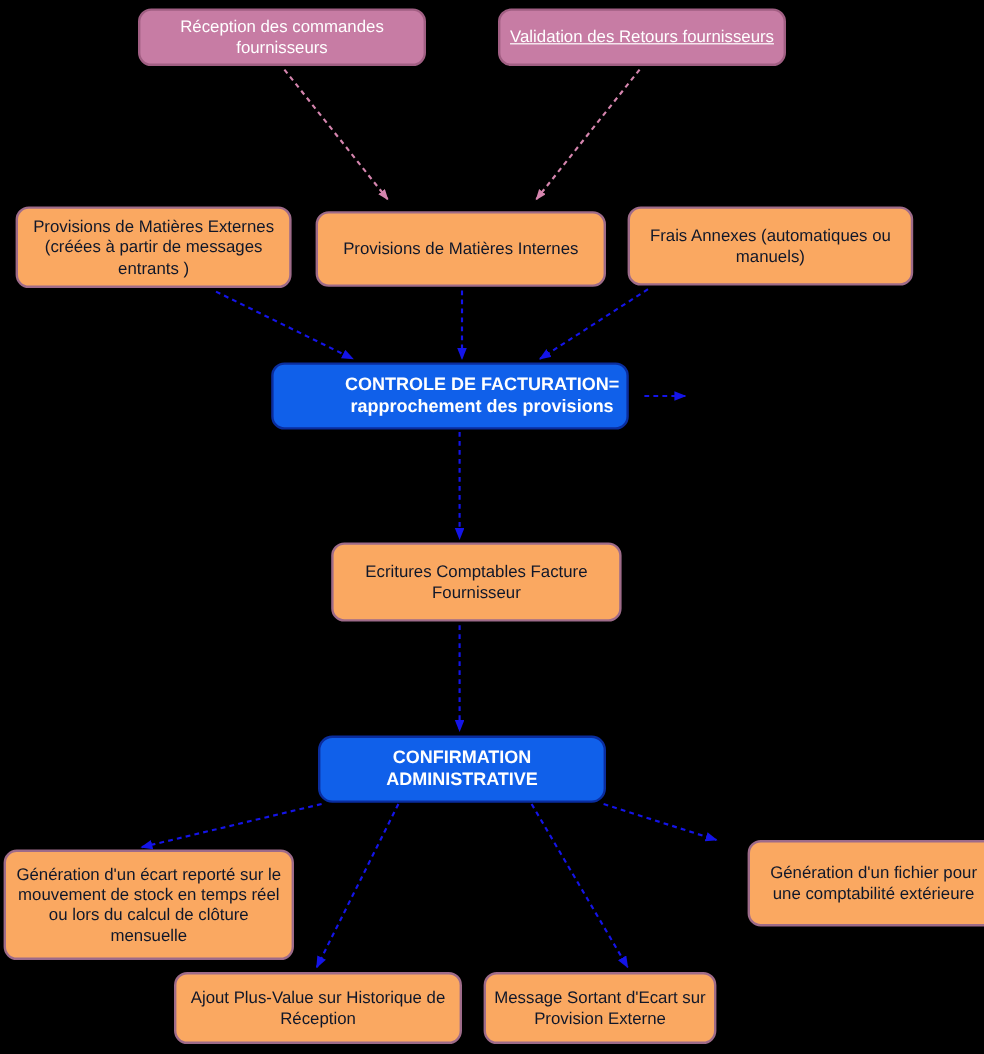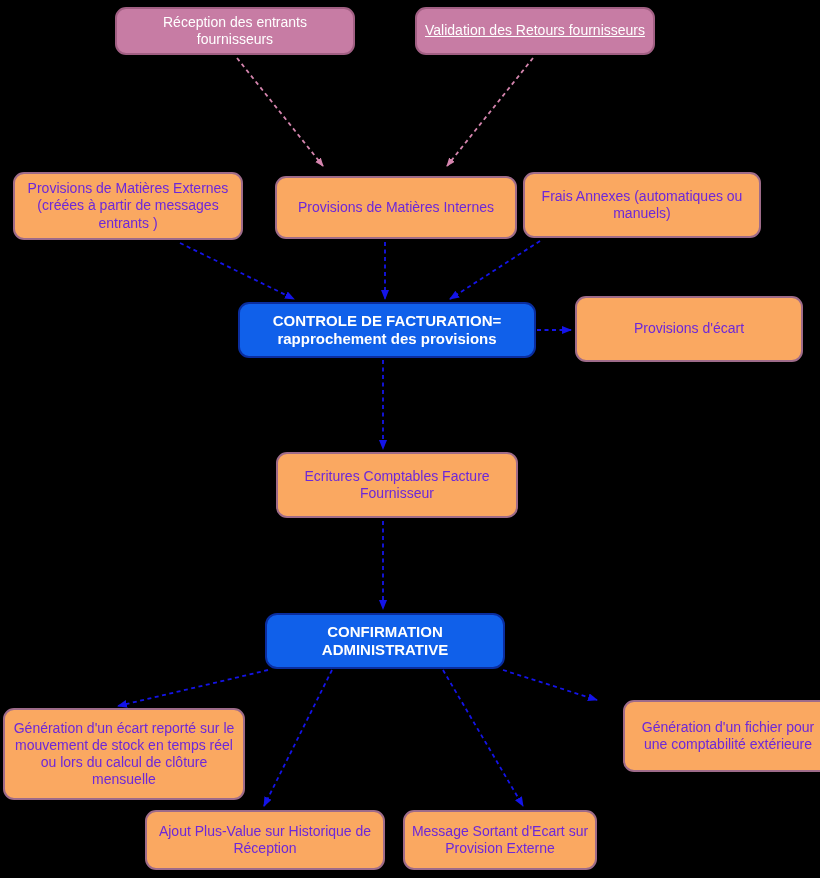--- a/index.html
+++ b/index.html
@@ -16,21 +16,21 @@
     box-sizing:border-box;
     display:flex;align-items:center;justify-content:center;
     text-align:center;
     border-radius:11px;
     padding:3px 6px;
     line-height:1.22;
   }
   .node.orange{
     background:#faa861;
     border:2px solid #9e6b89;
-    color:#6d28d9;
+    color:#0f172a;
     font-size:14px;
   }
   .node.pink{
     background:#c77ca4;
     border:2px solid #a15f83;
     color:#ffffff;
     font-size:14px;
   }
   .node.blue{
     background:#1060ea;
@@ -67,49 +67,46 @@
       <line x1="383" y1="360" x2="383" y2="449" marker-end="url(#ah-blue)"></line>
       <line x1="383" y1="521" x2="383" y2="609" marker-end="url(#ah-blue)"></line>
       <line x1="268" y1="670" x2="118" y2="706" marker-end="url(#ah-blue)"></line>
       <line x1="332" y1="670" x2="264" y2="806" marker-end="url(#ah-blue)"></line>
       <line x1="443" y1="670" x2="523" y2="806" marker-end="url(#ah-blue)"></line>
       <line x1="503" y1="670" x2="597" y2="700" marker-end="url(#ah-blue)"></line>
     </g>
   </svg>
 
   <div class="node pink" style="left:115px;top:7px;width:240px;height:48px;">
-    <span>Réception des entrants fournisseurs</span>
+    <span>Réception des commandes fournisseurs</span>
   </div>
 
   <div class="node pink" style="left:415px;top:7px;width:240px;height:48px;text-decoration:underline;">
     <span>Validation des Retours fournisseurs</span>
   </div>
 
   <div class="node orange" style="left:13px;top:172px;width:230px;height:68px;">
     <span>Provisions de Matières Externes (créées à partir de messages entrants )</span>
   </div>
 
-  <div class="node orange" style="left:263px;top:176px;width:242px;height:63px;margin-left:12px;">
+  <div class="node orange" style="left:263px;top:176px;width:242px;height:63px;">
     <span>Provisions de Matières Internes</span>
   </div>
 
   <div class="node orange" style="left:523px;top:172px;width:238px;height:66px;">
     <span>Frais Annexes (automatiques ou manuels)</span>
   </div>
 
-  <div class="node blue" style="left:238px;top:302px;width:298px;height:56px;">
+  <div class="node blue" style="left:226px;top:302px;width:298px;height:56px;justify-content:flex-end;">
     <span>
       <span class="l">CONTROLE DE FACTURATION=</span>
       <span class="l">rapprochement des provisions</span>
     </span>
   </div>
 
-  <div class="node orange" style="left:575px;top:296px;width:228px;height:66px;">
-    <span>Provisions d'écart</span>
-  </div>
 
   <div class="node orange" style="left:276px;top:452px;width:242px;height:66px;">
     <span>Ecritures Comptables Facture Fournisseur</span>
   </div>
 
   <div class="node blue" style="left:265px;top:613px;width:240px;height:56px;border-radius:12px;">
     <span>
       <span class="l">CONFIRMATION</span>
       <span class="l">ADMINISTRATIVE</span>
     </span>

